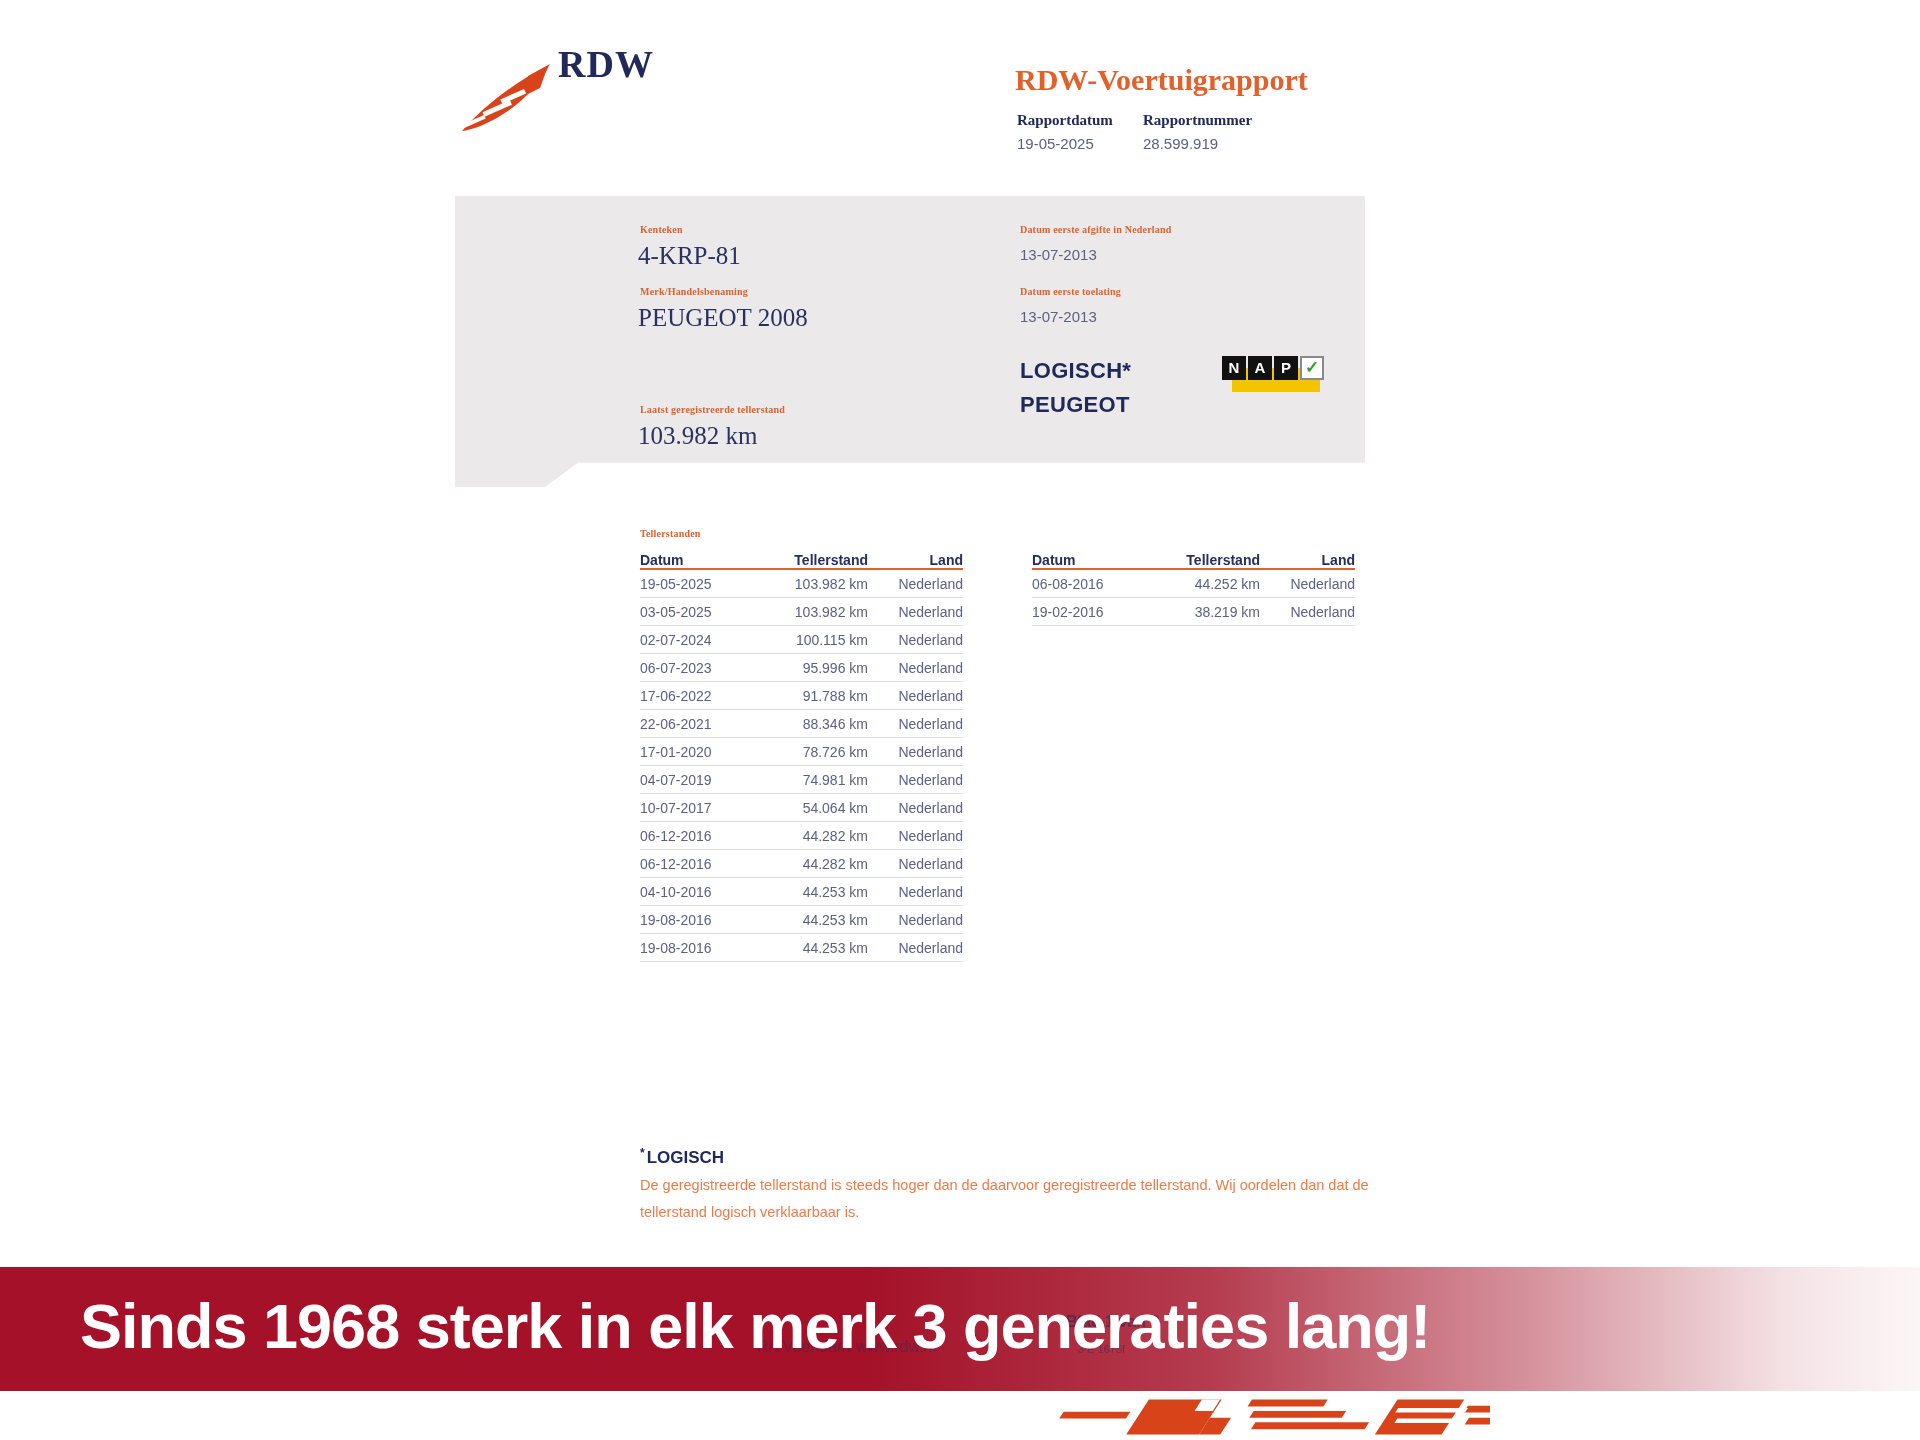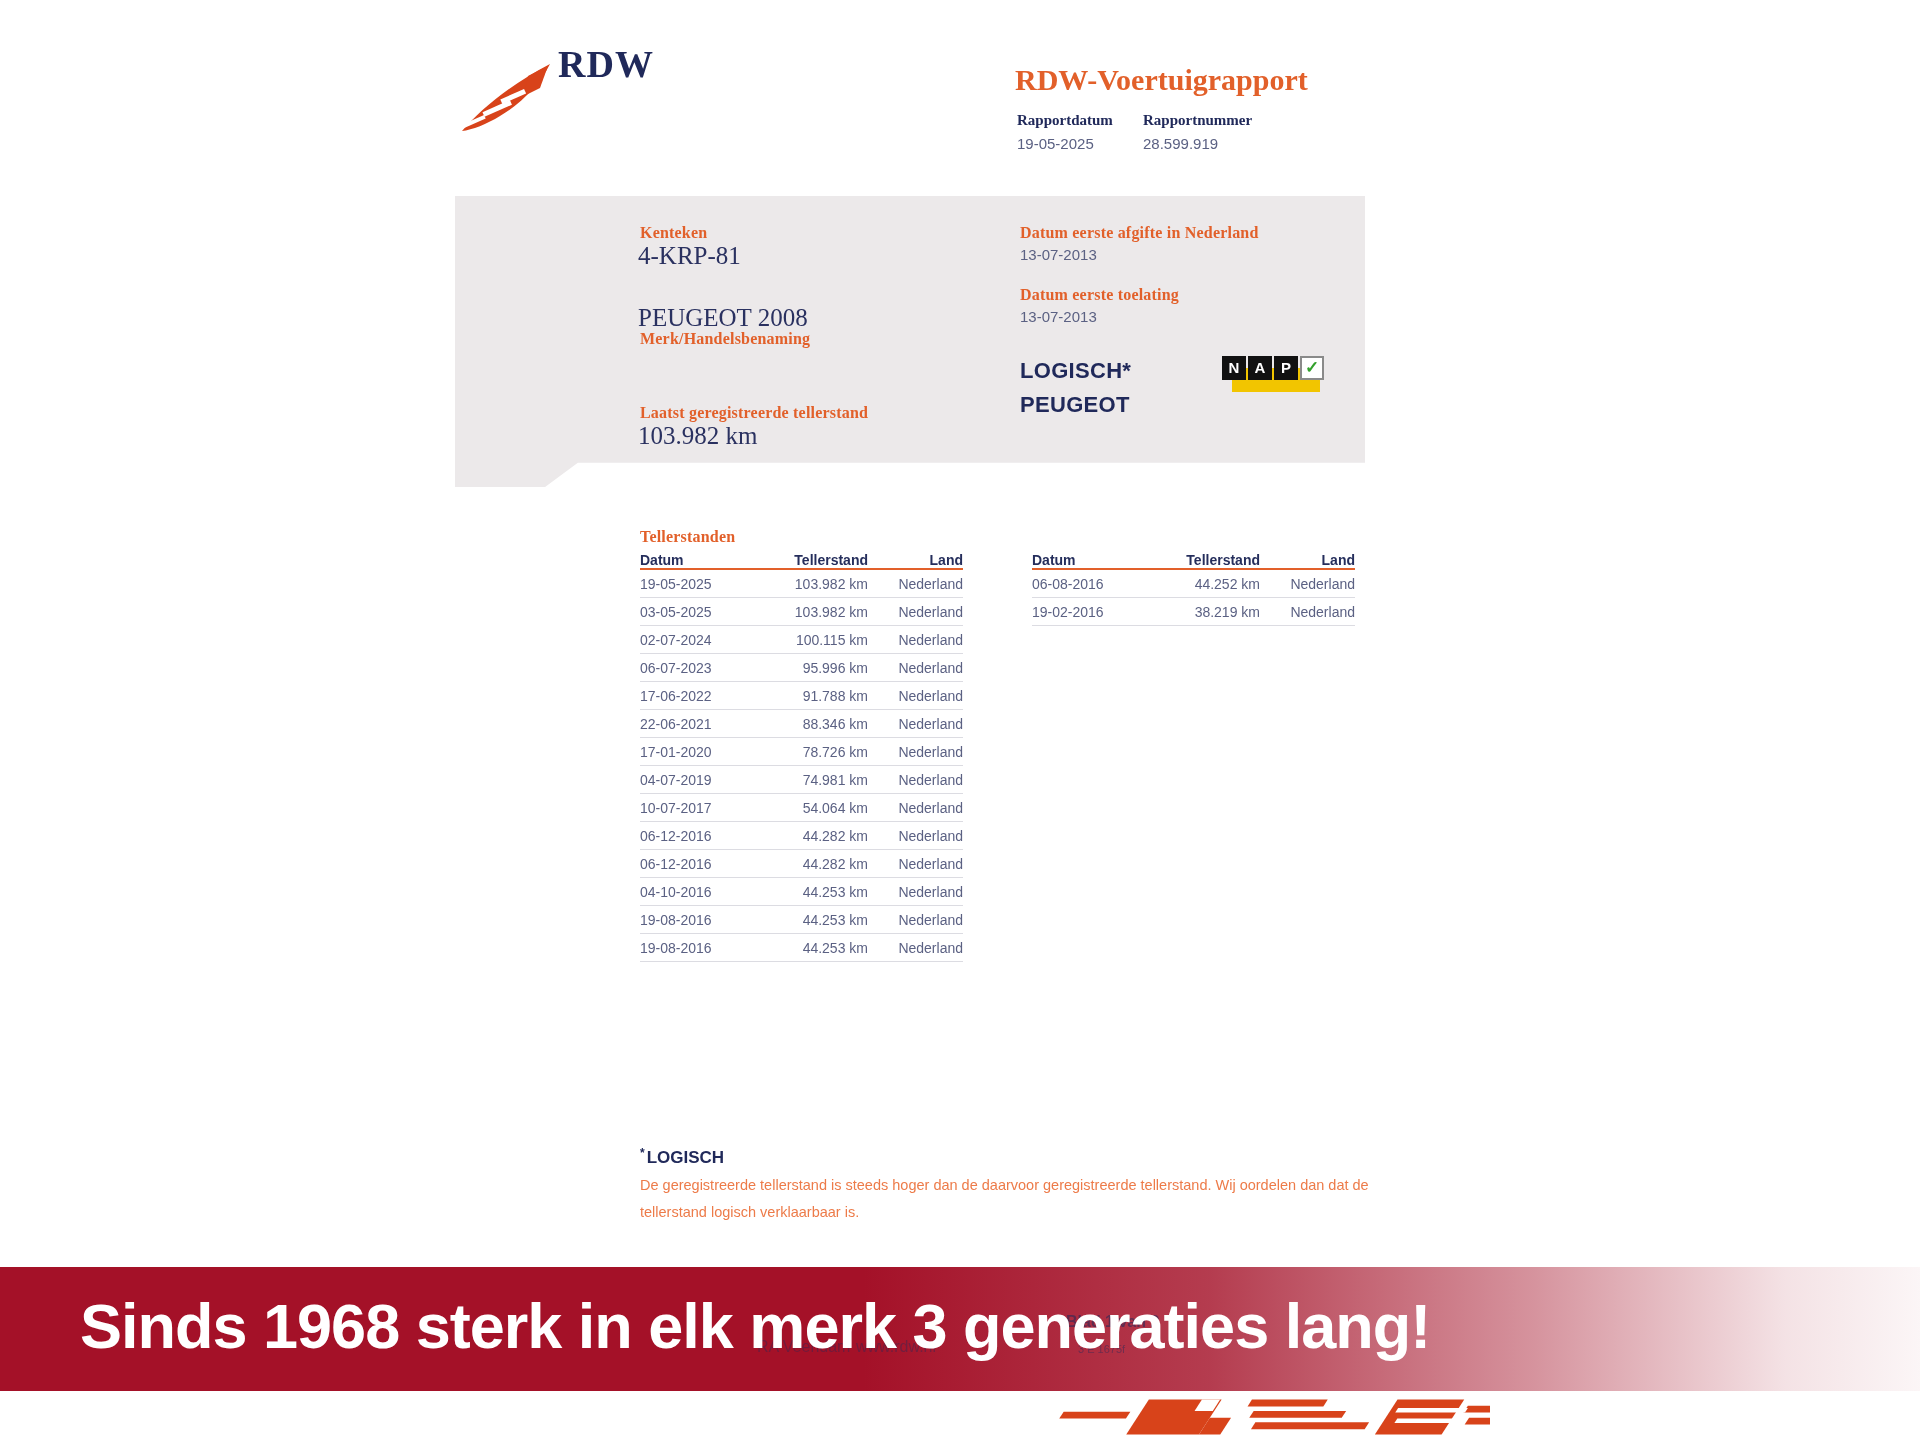--- a/index.html
+++ b/index.html
@@ -17,21 +17,21 @@
 
   .meta-label { font-family:"Liberation Serif", serif; font-weight:bold;
                 font-size:15px; color:#20295A; }
   .meta-value { font-size:15px; color:#5B6183; }
 
   
   .vehicle-box { left:455px; top:196px; width:910px; height:291px; background:#ECE9EA;
                  clip-path:polygon(0 0,100% 0,100% 91.7%,13.5% 91.7%,9.9% 100%,0 100%); }
 
   .field-label { font-family:"Liberation Serif", serif; font-weight:bold;
-                 font-size:16px; color:#E2602A; letter-spacing:.2px; }
+                 font-size:10px; color:#E2602A; letter-spacing:.2px; }
   .field-big   { font-family:"Liberation Serif", serif; font-size:25px; color:#2A3160; }
   .field-value { font-size:15px; color:#5B6183; }
 
   .oordeel { font-weight:bold; font-size:22px; color:#20295A; letter-spacing:.3px;
              font-family:"Liberation Sans", sans-serif; }
 
   
   .nap { left:1222px; top:356px; width:100px; height:42px; }
   .nap .yellow { position:absolute; left:10px; top:12px; width:88px; height:24px;
                  background:#F2C500; }
@@ -94,21 +94,21 @@
   <div class="abs meta-label" style="left:1017px; top:112px;">Rapportdatum</div>
   <div class="abs meta-label" style="left:1143px; top:112px;">Rapportnummer</div>
   <div class="abs meta-value" style="left:1017px; top:135px;">19-05-2025</div>
   <div class="abs meta-value" style="left:1143px; top:135px;">28.599.919</div>
 
   <div class="abs vehicle-box"></div>
 
   <div class="abs field-label" style="left:640px; top:224px;">Kenteken</div>
   <div class="abs field-big" style="left:638px; top:242px;">4-KRP-81</div>
 
-  <div class="abs field-label" style="left:640px; top:286px;margin-top:44px;">Merk/Handelsbenaming</div>
+  <div class="abs field-label" style="left:640px; top:286px;">Merk/Handelsbenaming</div>
   <div class="abs field-big" style="left:638px; top:304px;">PEUGEOT 2008</div>
 
   <div class="abs field-label" style="left:640px; top:404px;">Laatst geregistreerde tellerstand</div>
   <div class="abs field-big" style="left:638px; top:422px;">103.982 km</div>
 
   <div class="abs field-label" style="left:1020px; top:224px;">Datum eerste afgifte in Nederland</div>
   <div class="abs field-value" style="left:1020px; top:246px;">13-07-2013</div>
 
   <div class="abs field-label" style="left:1020px; top:286px;">Datum eerste toelating</div>
   <div class="abs field-value" style="left:1020px; top:308px;">13-07-2013</div>

